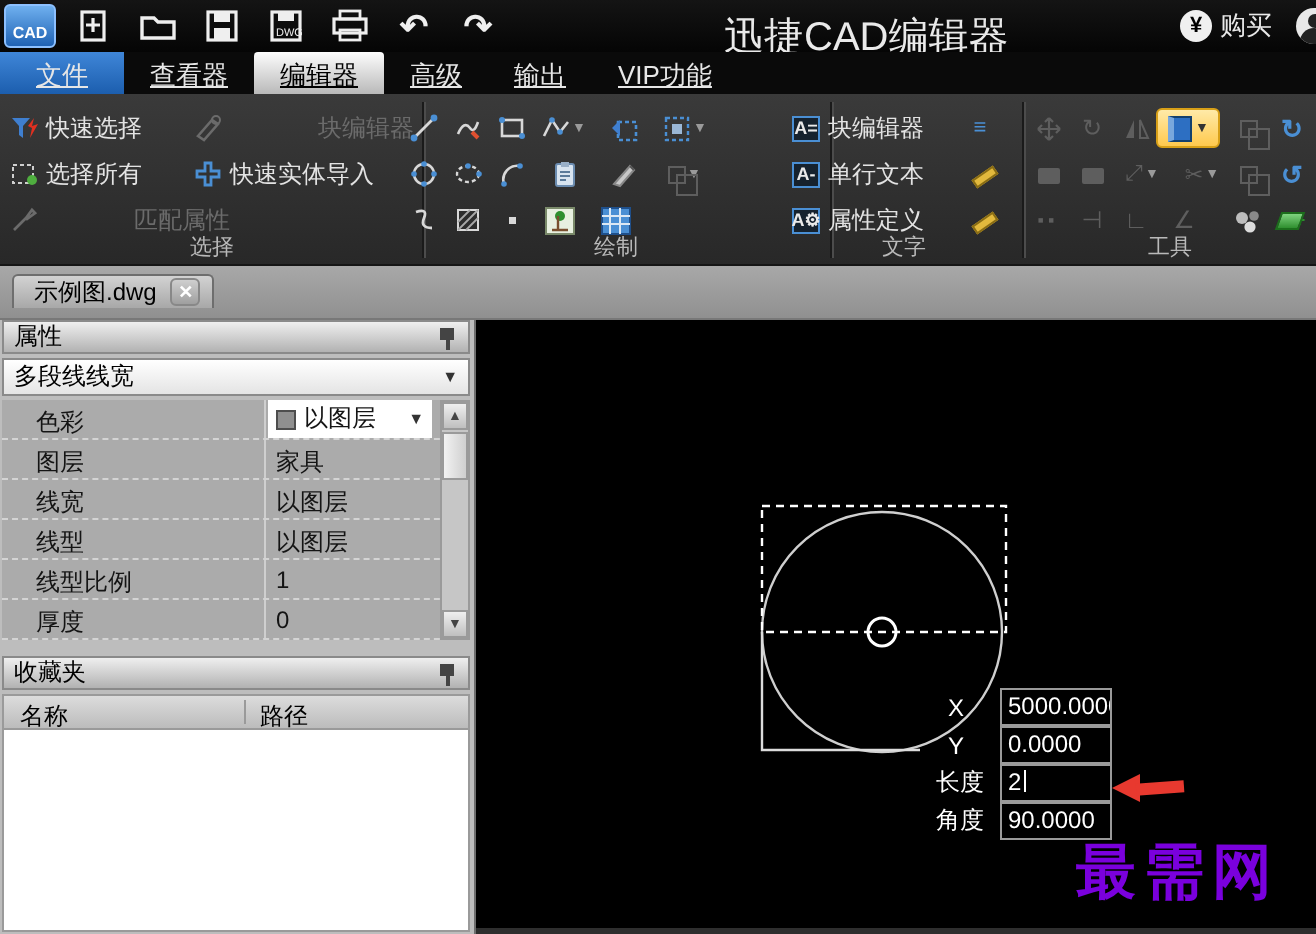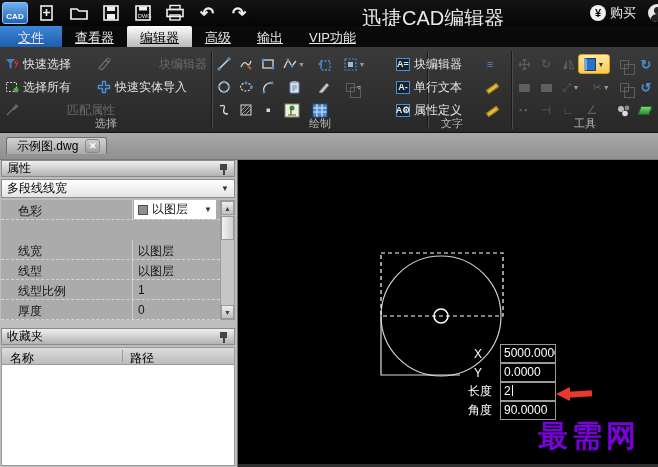--- a/index.html
+++ b/index.html
@@ -224,21 +224,21 @@
             <svg width="14" height="14" viewBox="0 0 14 14">
               <path d="M2 12 l6 -6 M8 6 l3 -4 l1.5 1.5 l-4 3 z" fill="none" stroke="#6b6b6b" stroke-width="1.4"></path>
             </svg>
           </span>
         <span>匹配属性</span>
       </div>
       <div class="glabel">选择</div>
       <div class="gsep"></div>
     </div>
 
-    <div class="rgroup" style="left:212px; width:216px;">
+    <div class="rgroup" style="left:200px; width:216px;">
       <div class="cell" style="left:2px; top:8px;">
           <svg width="14" height="14" viewBox="0 0 14 14">
             <path d="M2 12 L12 2" stroke="#d8d8d8" stroke-width="1.4"></path>
             <circle cx="2" cy="12" r="1.7" fill="#4a8fd4"></circle>
             <circle cx="12" cy="2" r="1.7" fill="#4a8fd4"></circle>
           </svg>
         </div>
       <div class="cell" style="left:24px; top:8px;">
           <svg width="14" height="14" viewBox="0 0 14 14">
             <path d="M2 10 q3 -7 6 -3 q2 3 4 -3" fill="none" stroke="#d8d8d8" stroke-width="1.3"></path>
@@ -470,20 +470,24 @@
     </div>
     <div id="prop-table">
       <div class="prow" style="top:0;">
         <div class="plabel">色彩</div>
         <div class="pvalue combo">
           <span class="swatch"></span>
           <span>以图层</span>
           <span class="dd-arrow">▼</span>
         </div>
       </div>
+      <div class="prow" style="top:20px;">
+        <div class="plabel">图层</div>
+        <div class="pvalue">家具</div>
+      </div>
       <div class="prow" style="top:40px;">
         <div class="plabel">线宽</div>
         <div class="pvalue">以图层</div>
       </div>
       <div class="prow" style="top:60px;">
         <div class="plabel">线型</div>
         <div class="pvalue">以图层</div>
       </div>
       <div class="prow" style="top:80px;">
         <div class="plabel">线型比例</div>

